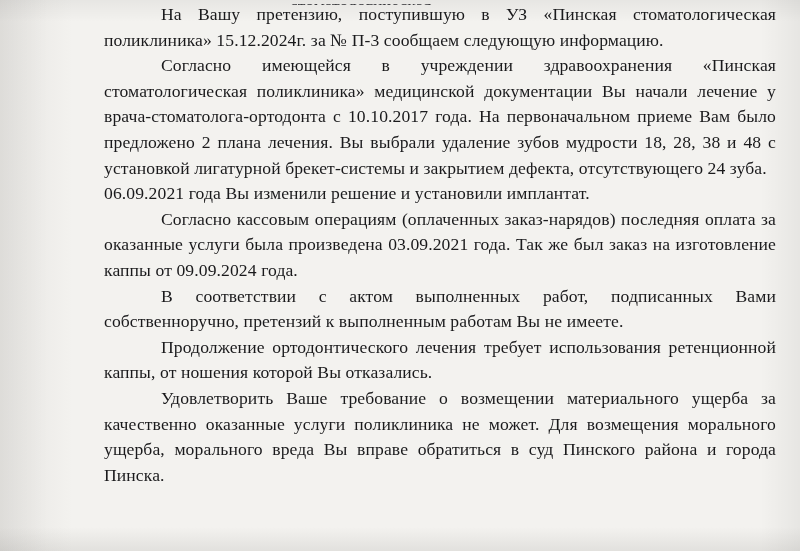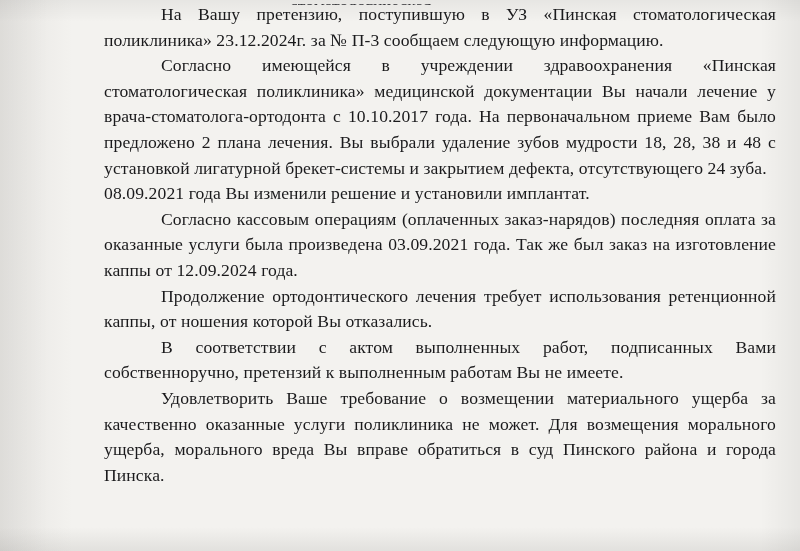--- a/index.html
+++ b/index.html
@@ -81,22 +81,22 @@
 <body>
 
 <div id="page">
 
   <div class="smudge" id="smudge-left"></div>
   <div class="smudge" id="smudge-bottom"></div>
 
   <div id="top-sliver">стоматологическая</div>
 
   <div id="doc">
-    <p class="para ind">На Вашу претензию, поступившую в УЗ «Пинская стоматологическая поликлиника» 23.12.2024г. за № П-3 сообщаем следующую информацию.</p>
+    <p class="para ind">На Вашу претензию, поступившую в УЗ «Пинская стоматологическая поликлиника» 15.12.2024г. за № П-3 сообщаем следующую информацию.</p>
     <p class="para ind">Согласно имеющейся в учреждении здравоохранения «Пинская стоматологическая поликлиника» медицинской документации Вы начали лечение у врача-стоматолога-ортодонта с 10.10.2017 года. На первоначальном приеме Вам было предложено 2 плана лечения. Вы выбрали удаление зубов мудрости 18, 28, 38 и 48 с установкой лигатурной брекет-системы и закрытием дефекта, отсутствующего 24 зуба.</p>
-    <p class="para noind">08.09.2021 года Вы изменили решение и установили имплантат.</p>
-    <p class="para ind">Согласно кассовым операциям (оплаченных заказ-нарядов) последняя оплата за оказанные услуги была произведена 03.09.2021 года. Так же был заказ на изготовление каппы от 12.09.2024 года.</p>
+    <p class="para noind">06.09.2021 года Вы изменили решение и установили имплантат.</p>
+    <p class="para ind">Согласно кассовым операциям (оплаченных заказ-нарядов) последняя оплата за оказанные услуги была произведена 03.09.2021 года. Так же был заказ на изготовление каппы от 09.09.2024 года.</p>
+    <p class="para ind">В соответствии с актом выполненных работ, подписанных Вами собственноручно, претензий к выполненным работам Вы не имеете.</p>
     <p class="para ind">Продолжение ортодонтического лечения требует использования ретенционной каппы, от ношения которой Вы отказались.</p>
-    <p class="para ind">В соответствии с актом выполненных работ, подписанных Вами собственноручно, претензий к выполненным работам Вы не имеете.</p>
     <p class="para ind">Удовлетворить Ваше требование о возмещении материального ущерба за качественно оказанные услуги поликлиника не может. Для возмещения морального ущерба, морального вреда Вы вправе обратиться в суд Пинского района и города Пинска.</p>
   </div>
 
 </div>
 
 </body></html>

